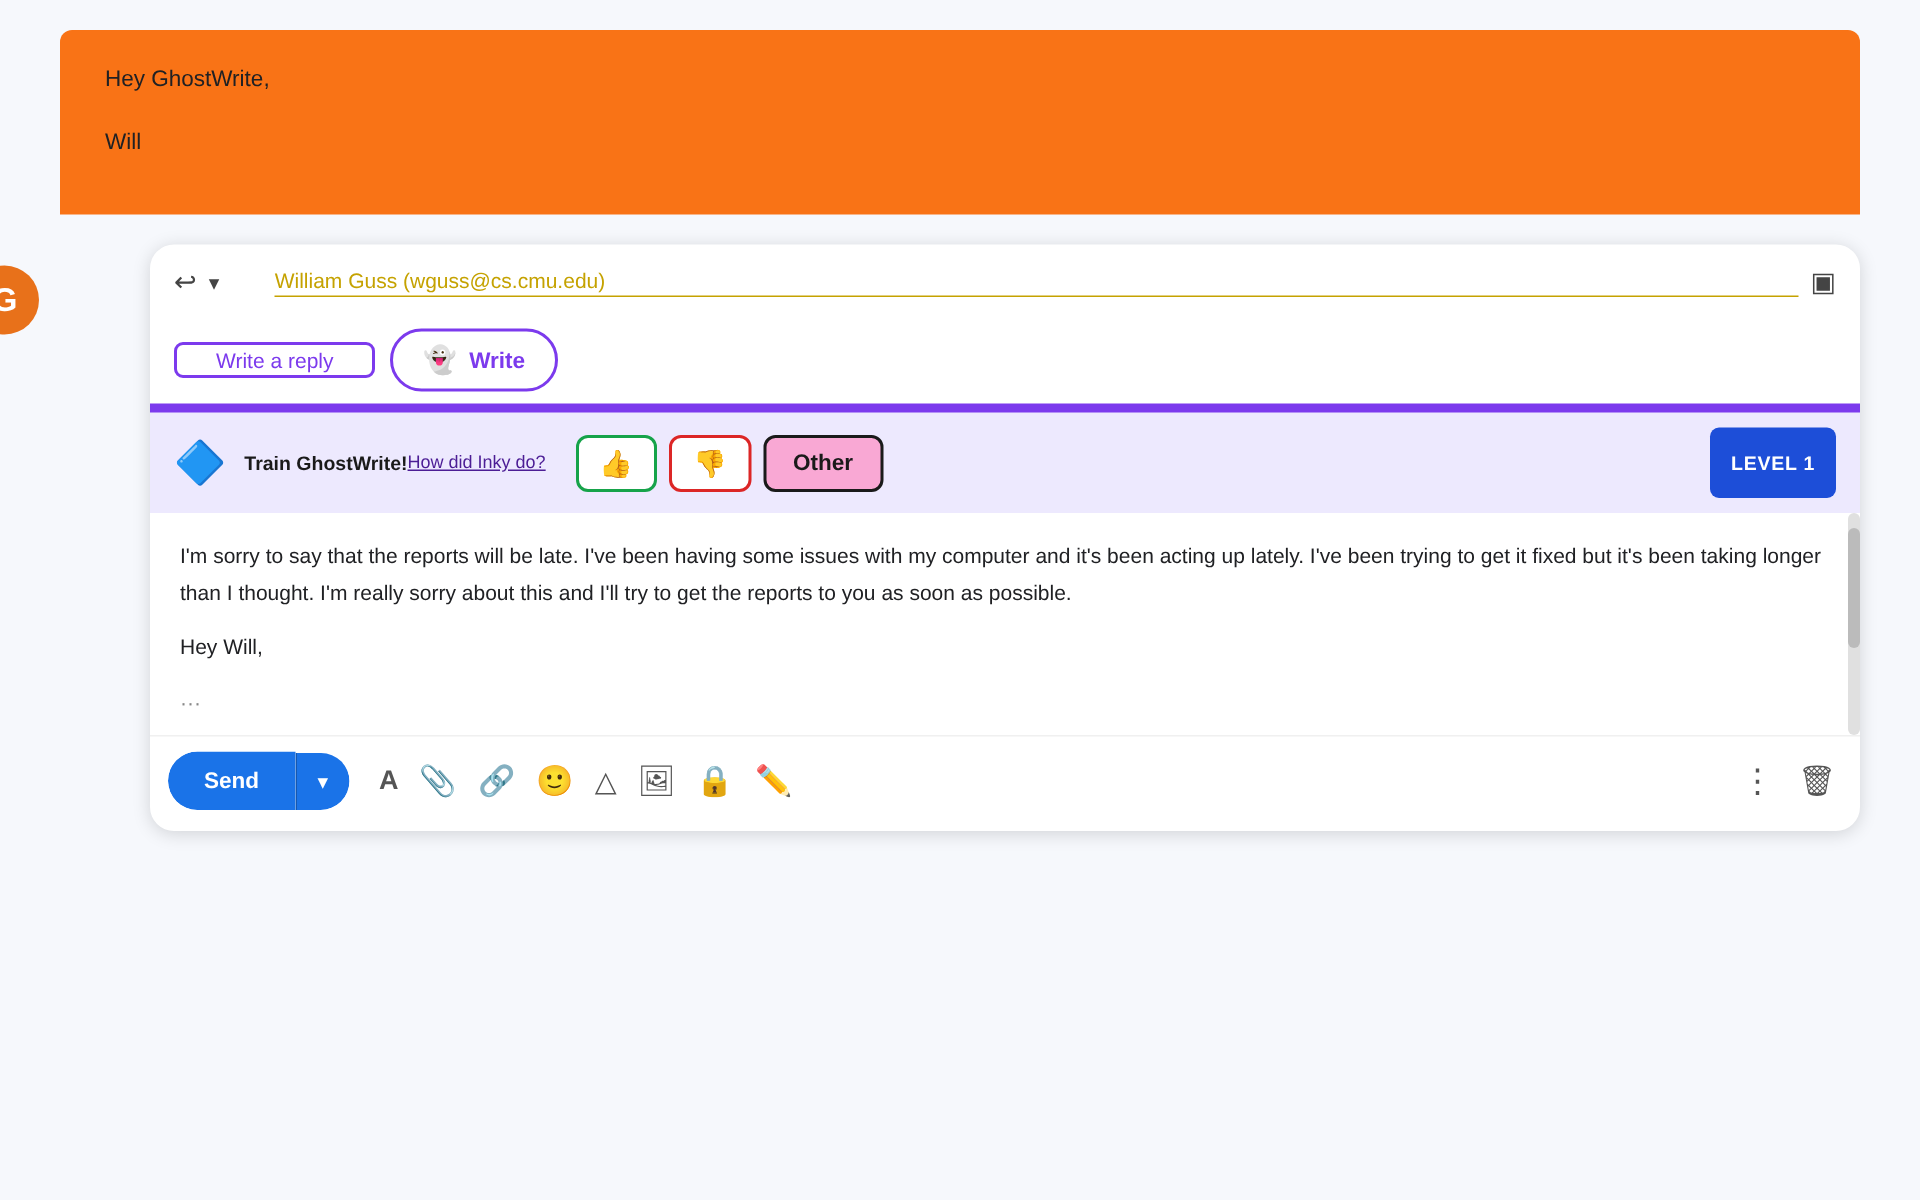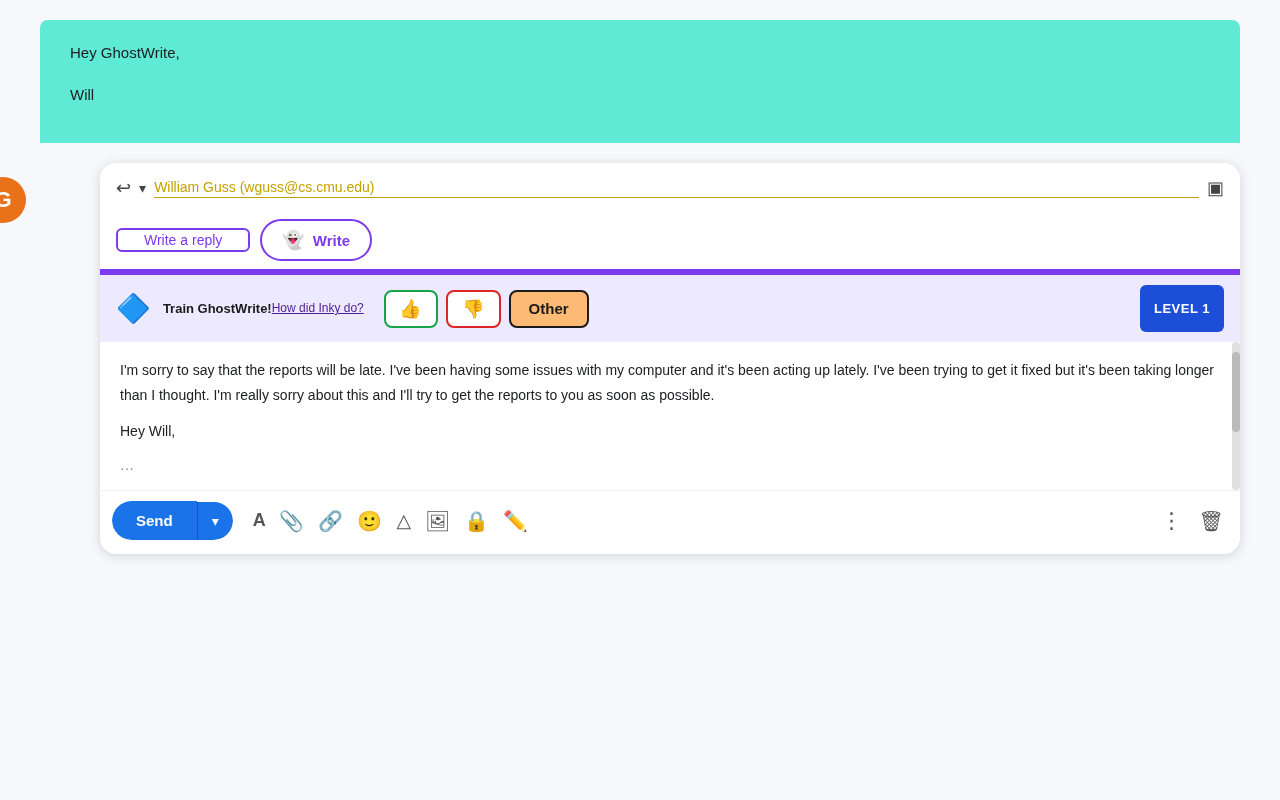--- a/index.html
+++ b/index.html
@@ -6,21 +6,21 @@
     body {
       font-family: 'Google Sans', Arial, sans-serif;
       background: #f6f8fc;
       min-height: 800px;
       display: flex;
       flex-direction: column;
       padding: 20px 40px;
     }
 
     .email-body {
-      background: #5eead4;
+      background: #f97316;
       padding: 20px 30px 20px 30px;
       font-size: 15px;
       color: #202124;
       line-height: 1.7;
       border-radius: 8px 8px 0 0;
     }
 
     .email-body p {
       margin-bottom: 16px;
     }
@@ -74,20 +74,21 @@
       color: #444;
       cursor: pointer;
     }
 
     .compose-header .recipient {
       flex: 1;
       color: #c5a200;
       font-size: 14px;
       border-bottom: 1px solid #c5a200;
       padding-bottom: 2px;
+      margin-left: 29px;
     }
 
     .compose-header .expand-icon {
       font-size: 18px;
       color: #444;
       cursor: pointer;
     }
 
     .compose-body {
       padding: 10px 16px 8px 16px;
@@ -189,21 +190,21 @@
       color: #dc2626;
       font-size: 18px;
       display: flex;
       align-items: center;
       justify-content: center;
     }
 
     .btn-other {
       border: 2px solid #1a1a1a;
       border-radius: 8px;
-      background: #fdba74;
+      background: #f9a8d4;
       padding: 6px 18px;
       cursor: pointer;
       font-size: 15px;
       font-weight: 700;
       color: #1a1a1a;
     }
 
     .level-badge {
       margin-left: auto;
       background: #1d4ed8;

